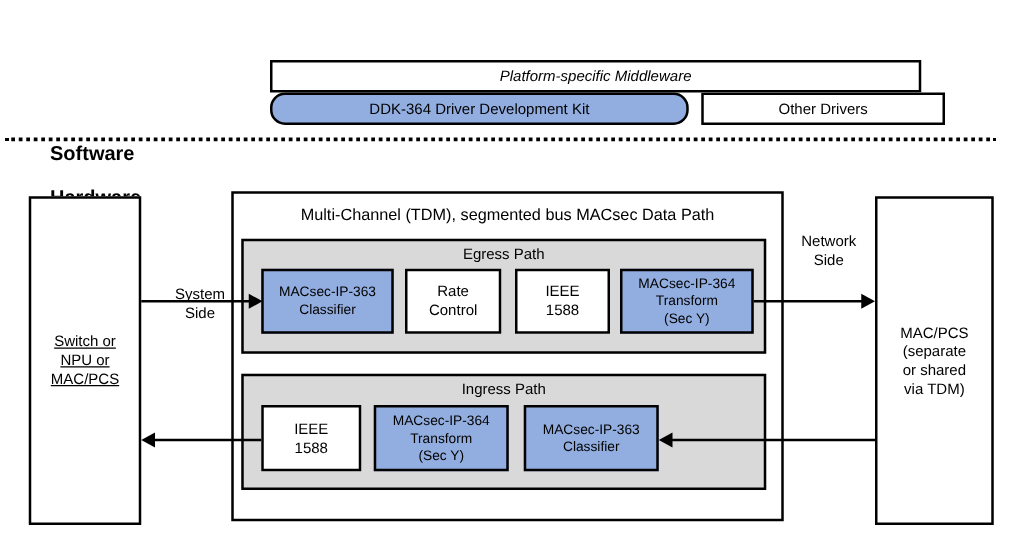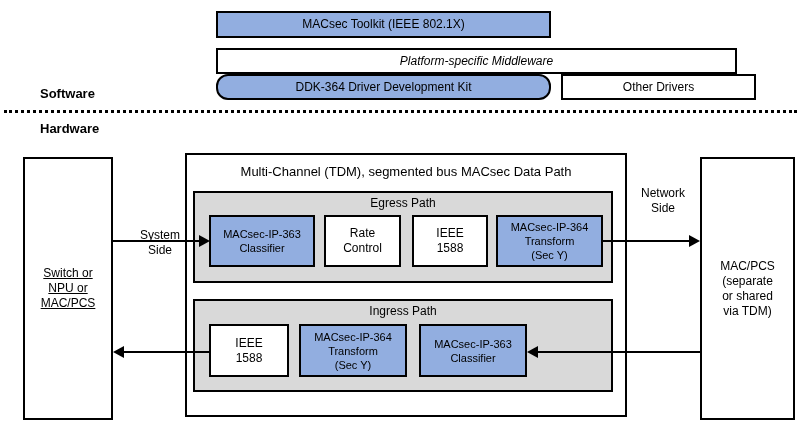--- a/index.html
+++ b/index.html
@@ -16,21 +16,21 @@
   .panel {
     position:absolute; border:2px solid #000; background:#d9d9d9;
   }
   .panel-title {
     position:absolute; width:100%; top:3px; text-align:center; font-size:12px;
   }
   .dp-title {
     position:absolute; width:100%; top:9px; text-align:center; font-size:13px;
   }
   .section-label {
-    position:absolute; font-weight:bold; font-size:13px;
+    position:absolute; font-weight:bold; font-size:16px;margin-top:29px;
   }
   .side-label {
     position:absolute; font-size:12px; line-height:15px; text-align:center;
     white-space:pre-line;
   }
   .divider {
     position:absolute; height:0; border-top:3px dotted #000;
   }
   .hline { position:absolute; height:2px; background:#000; }
   .arrow-right {
@@ -43,21 +43,20 @@
     border-top:6px solid transparent; border-bottom:6px solid transparent;
     border-right:11px solid #000;
   }
   .small { font-size:11px; line-height:14px; }
 </style>
 </head>
 <body>
 
 <div class="canvas">
 
-  <div class="box blue" style="left:216px; top:11px; width:335px; height:27px;">MACsec Toolkit (IEEE 802.1X)</div>
 
   <div class="box" style="left:216px; top:48px; width:521px; height:26px;font-style:italic;">Platform-specific Middleware</div>
 
   <div class="box blue" style="left:216px; top:74px; width:335px; height:26px;border-radius:12px;">DDK-364 Driver Development Kit</div>
 
   <div class="box" style="left:561px; top:74px; width:195px; height:26px;">Other Drivers</div>
 
   <div class="section-label" style="left:40px; top:86px;">Software</div>
 
   <div class="divider" style="left:4px; top:110px; width:793px;"></div>

